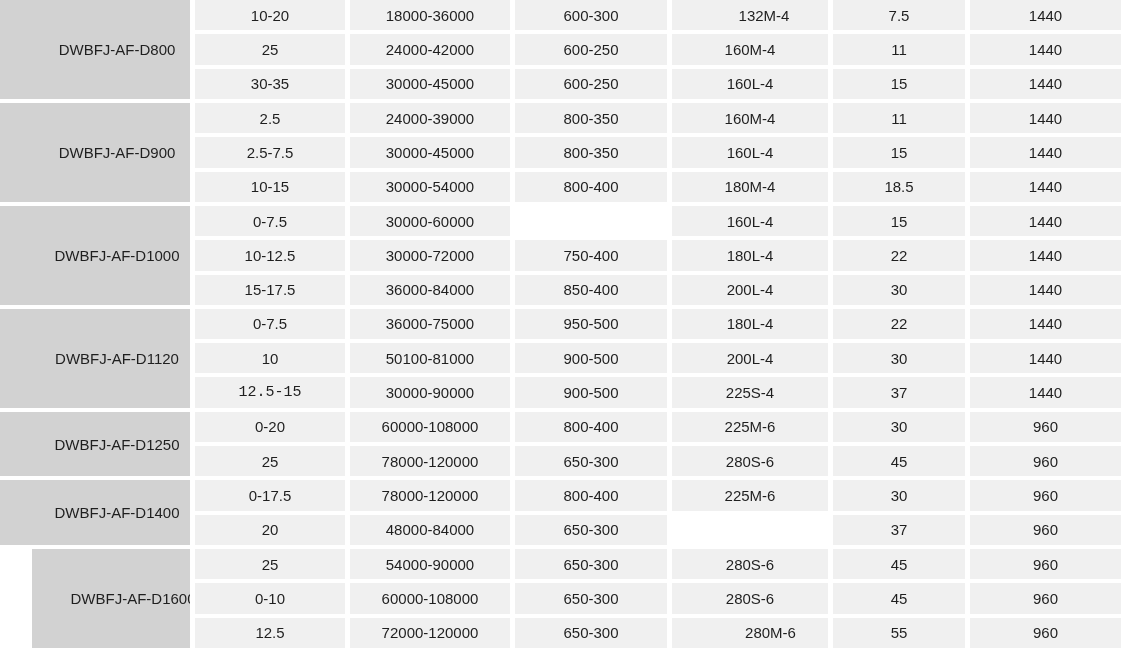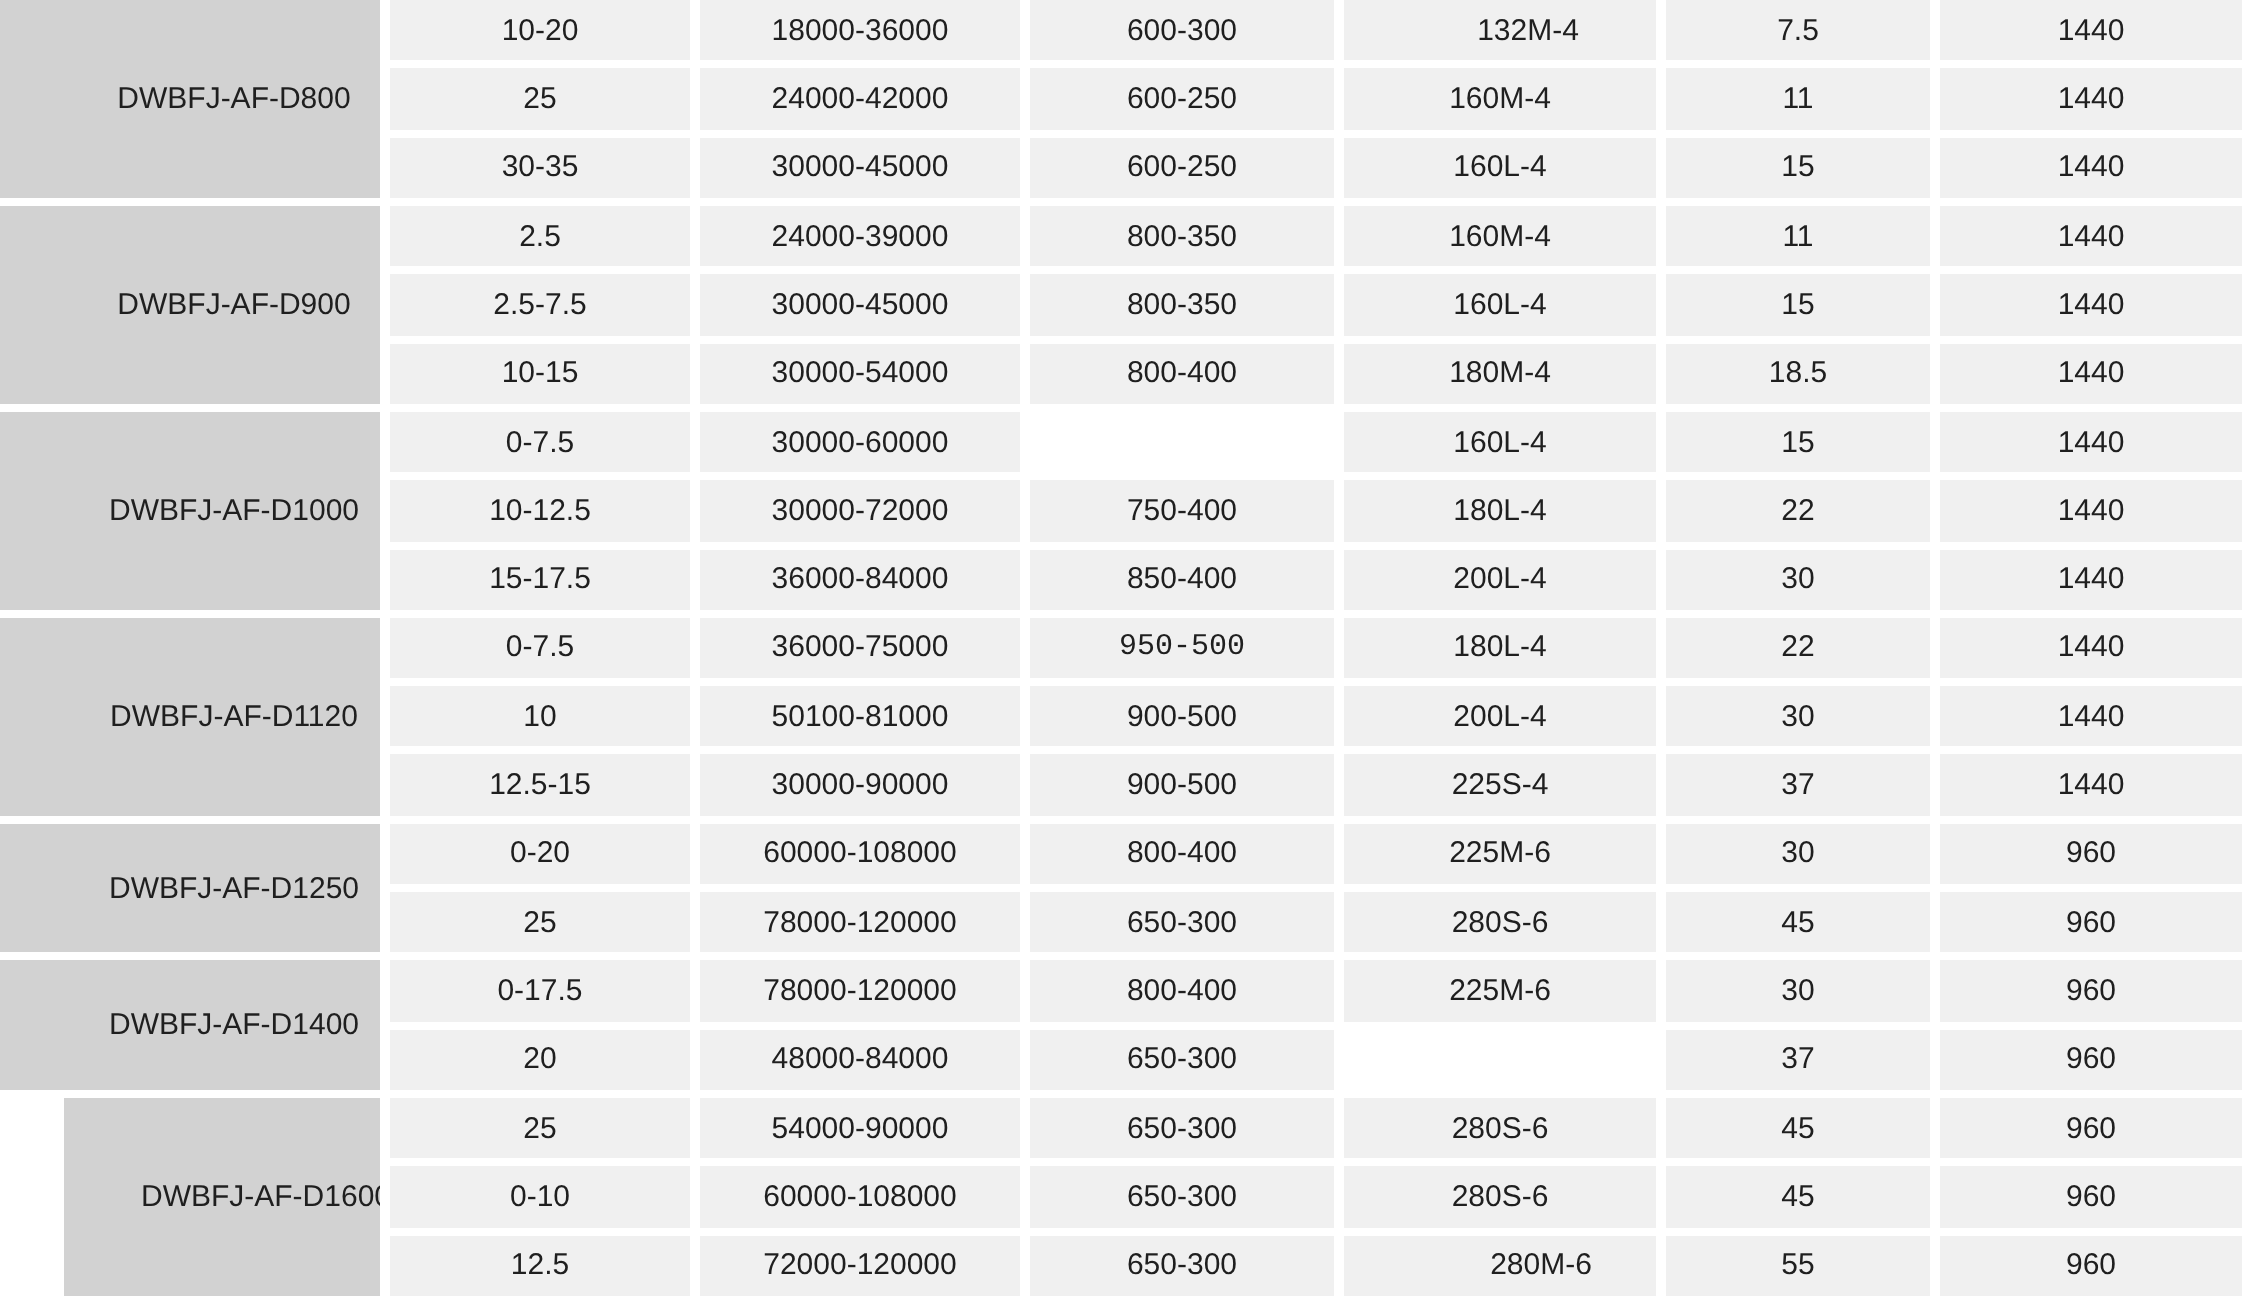--- a/index.html
+++ b/index.html
@@ -91,31 +91,31 @@
     <div class="cell" style="grid-area: 8 / 7;">1440</div>
     <div class="cell" style="grid-area: 9 / 2;">15-17.5</div>
     <div class="cell" style="grid-area: 9 / 3;">36000-84000</div>
     <div class="cell" style="grid-area: 9 / 4;">850-400</div>
     <div class="cell" style="grid-area: 9 / 5;">200L-4</div>
     <div class="cell" style="grid-area: 9 / 6;">30</div>
     <div class="cell" style="grid-area: 9 / 7;">1440</div>
     <div class="cell model-cell" style="grid-area: 10 / 1 / span 3;">DWBFJ-AF-D1120</div>
     <div class="cell" style="grid-area: 10 / 2;">0-7.5</div>
     <div class="cell" style="grid-area: 10 / 3;">36000-75000</div>
-    <div class="cell" style="grid-area: 10 / 4; font-family: Liberation Mono, monospace;">950-500</div>
+    <div class="cell" style="grid-area: 10 / 4;">950-500</div>
     <div class="cell" style="grid-area: 10 / 5;">180L-4</div>
     <div class="cell" style="grid-area: 10 / 6;">22</div>
     <div class="cell" style="grid-area: 10 / 7;">1440</div>
     <div class="cell" style="grid-area: 11 / 2;">10</div>
     <div class="cell" style="grid-area: 11 / 3;">50100-81000</div>
     <div class="cell" style="grid-area: 11 / 4;">900-500</div>
     <div class="cell" style="grid-area: 11 / 5;">200L-4</div>
     <div class="cell" style="grid-area: 11 / 6;">30</div>
     <div class="cell" style="grid-area: 11 / 7;">1440</div>
-    <div class="cell" style="grid-area: 12 / 2;">12.5-15</div>
+    <div class="cell" style="grid-area: 12 / 2; font-family: Liberation Mono, monospace;">12.5-15</div>
     <div class="cell" style="grid-area: 12 / 3;">30000-90000</div>
     <div class="cell" style="grid-area: 12 / 4;">900-500</div>
     <div class="cell" style="grid-area: 12 / 5;">225S-4</div>
     <div class="cell" style="grid-area: 12 / 6;">37</div>
     <div class="cell" style="grid-area: 12 / 7;">1440</div>
     <div class="cell model-cell" style="grid-area: 13 / 1 / span 2;">DWBFJ-AF-D1250</div>
     <div class="cell" style="grid-area: 13 / 2;">0-20</div>
     <div class="cell" style="grid-area: 13 / 3;">60000-108000</div>
     <div class="cell" style="grid-area: 13 / 4;">800-400</div>
     <div class="cell" style="grid-area: 13 / 5;">225M-6</div>

